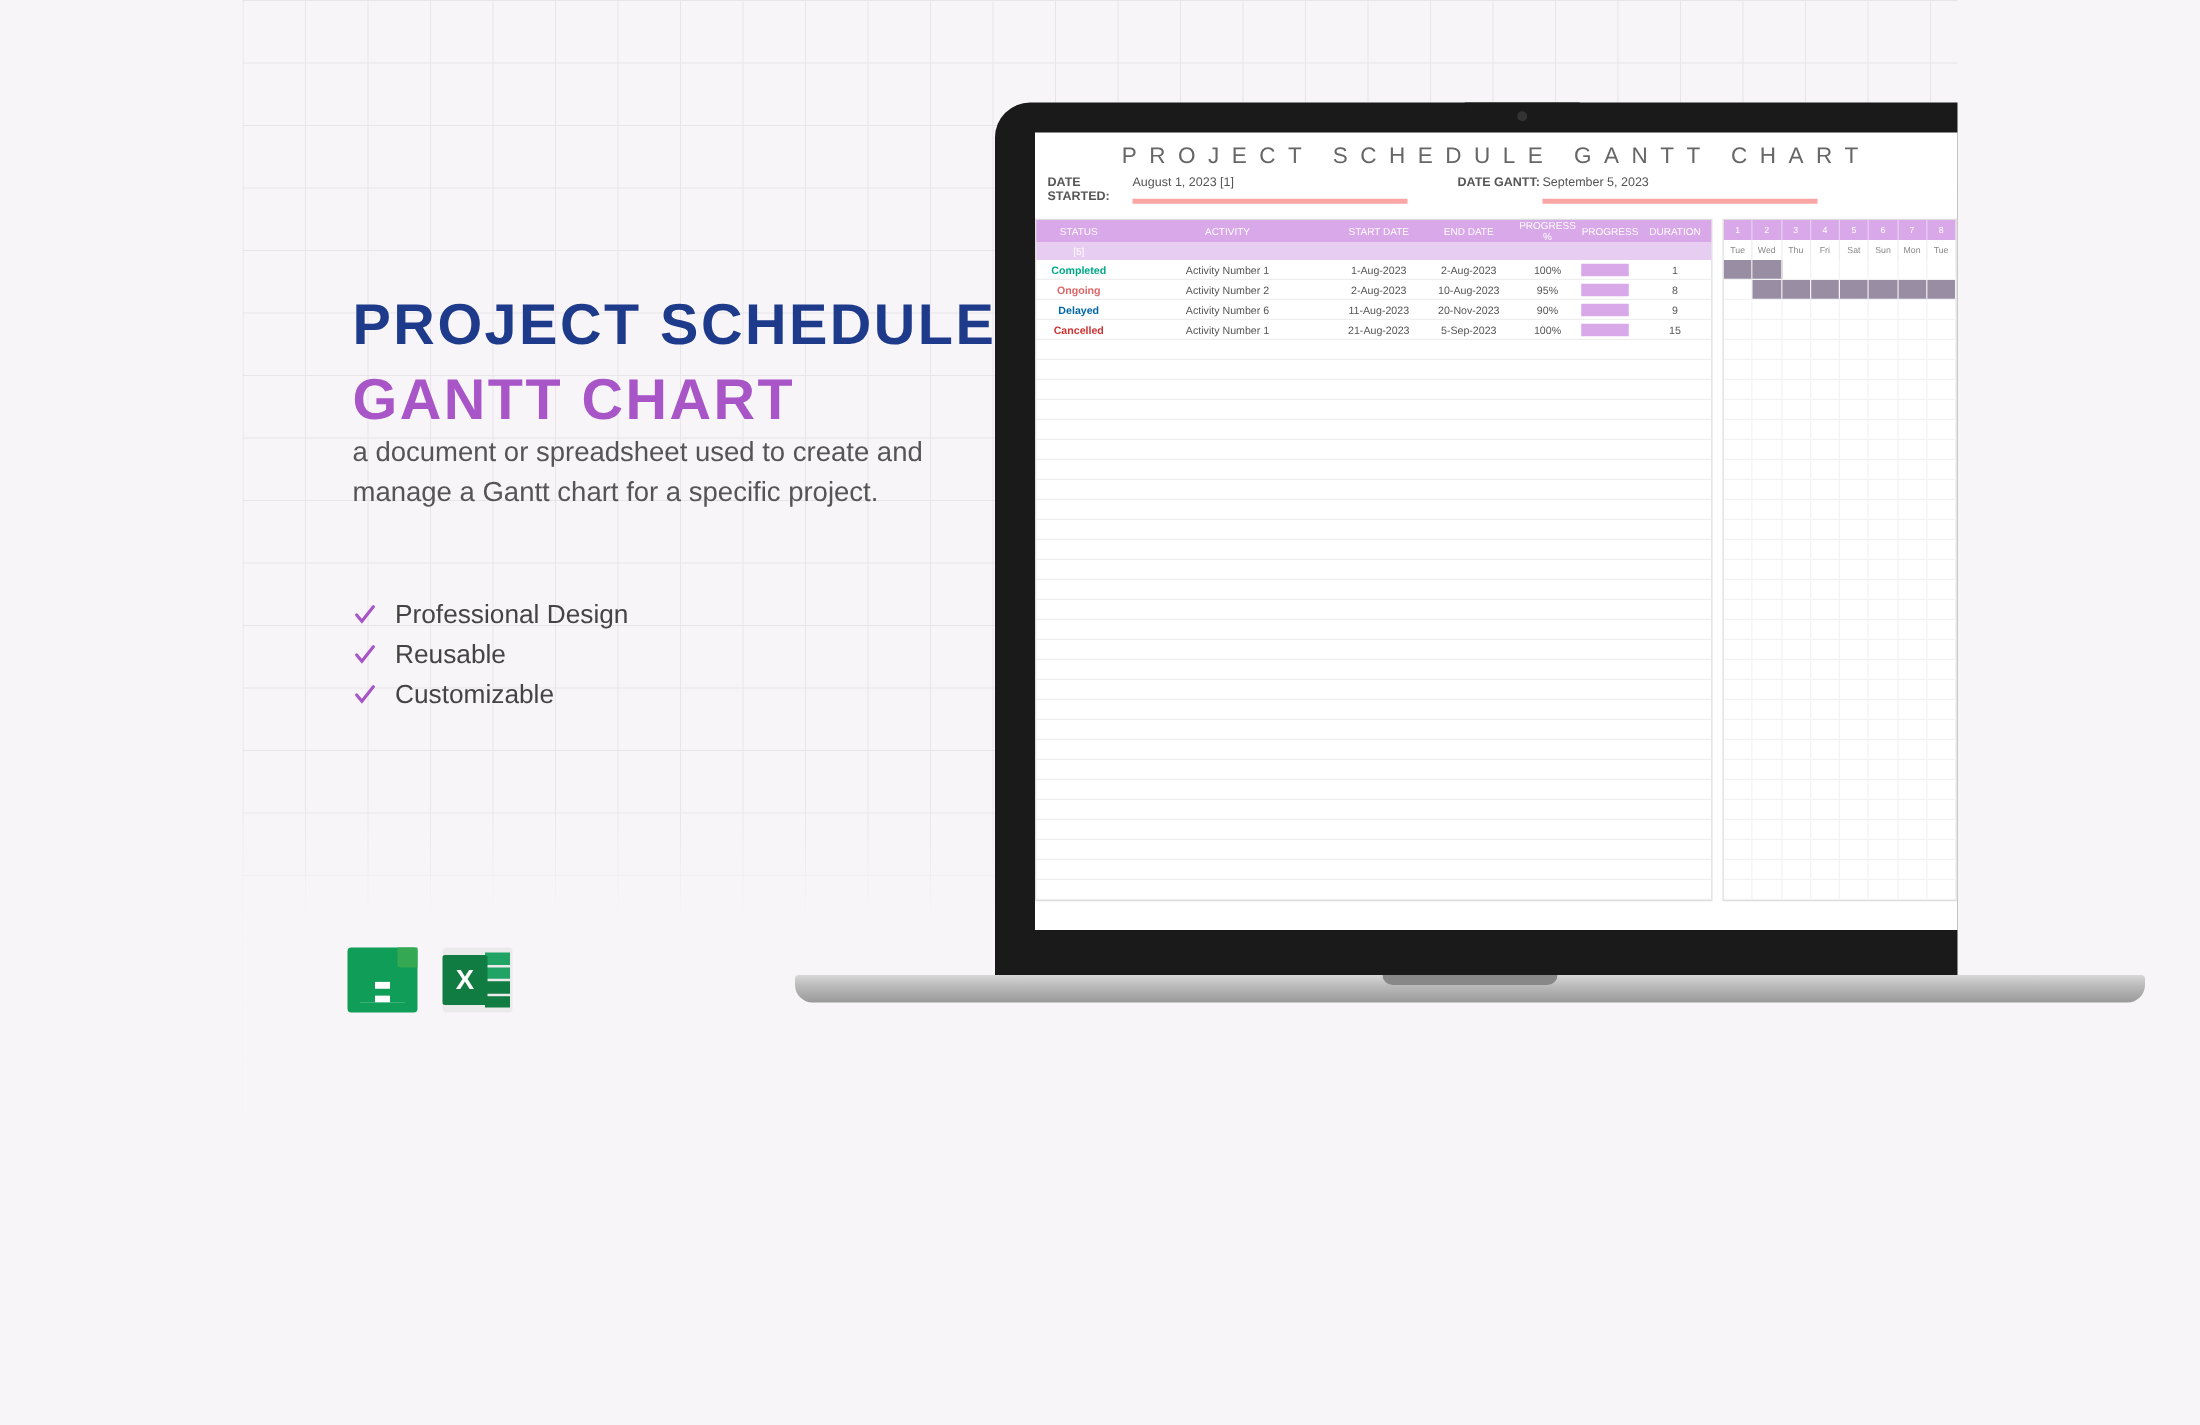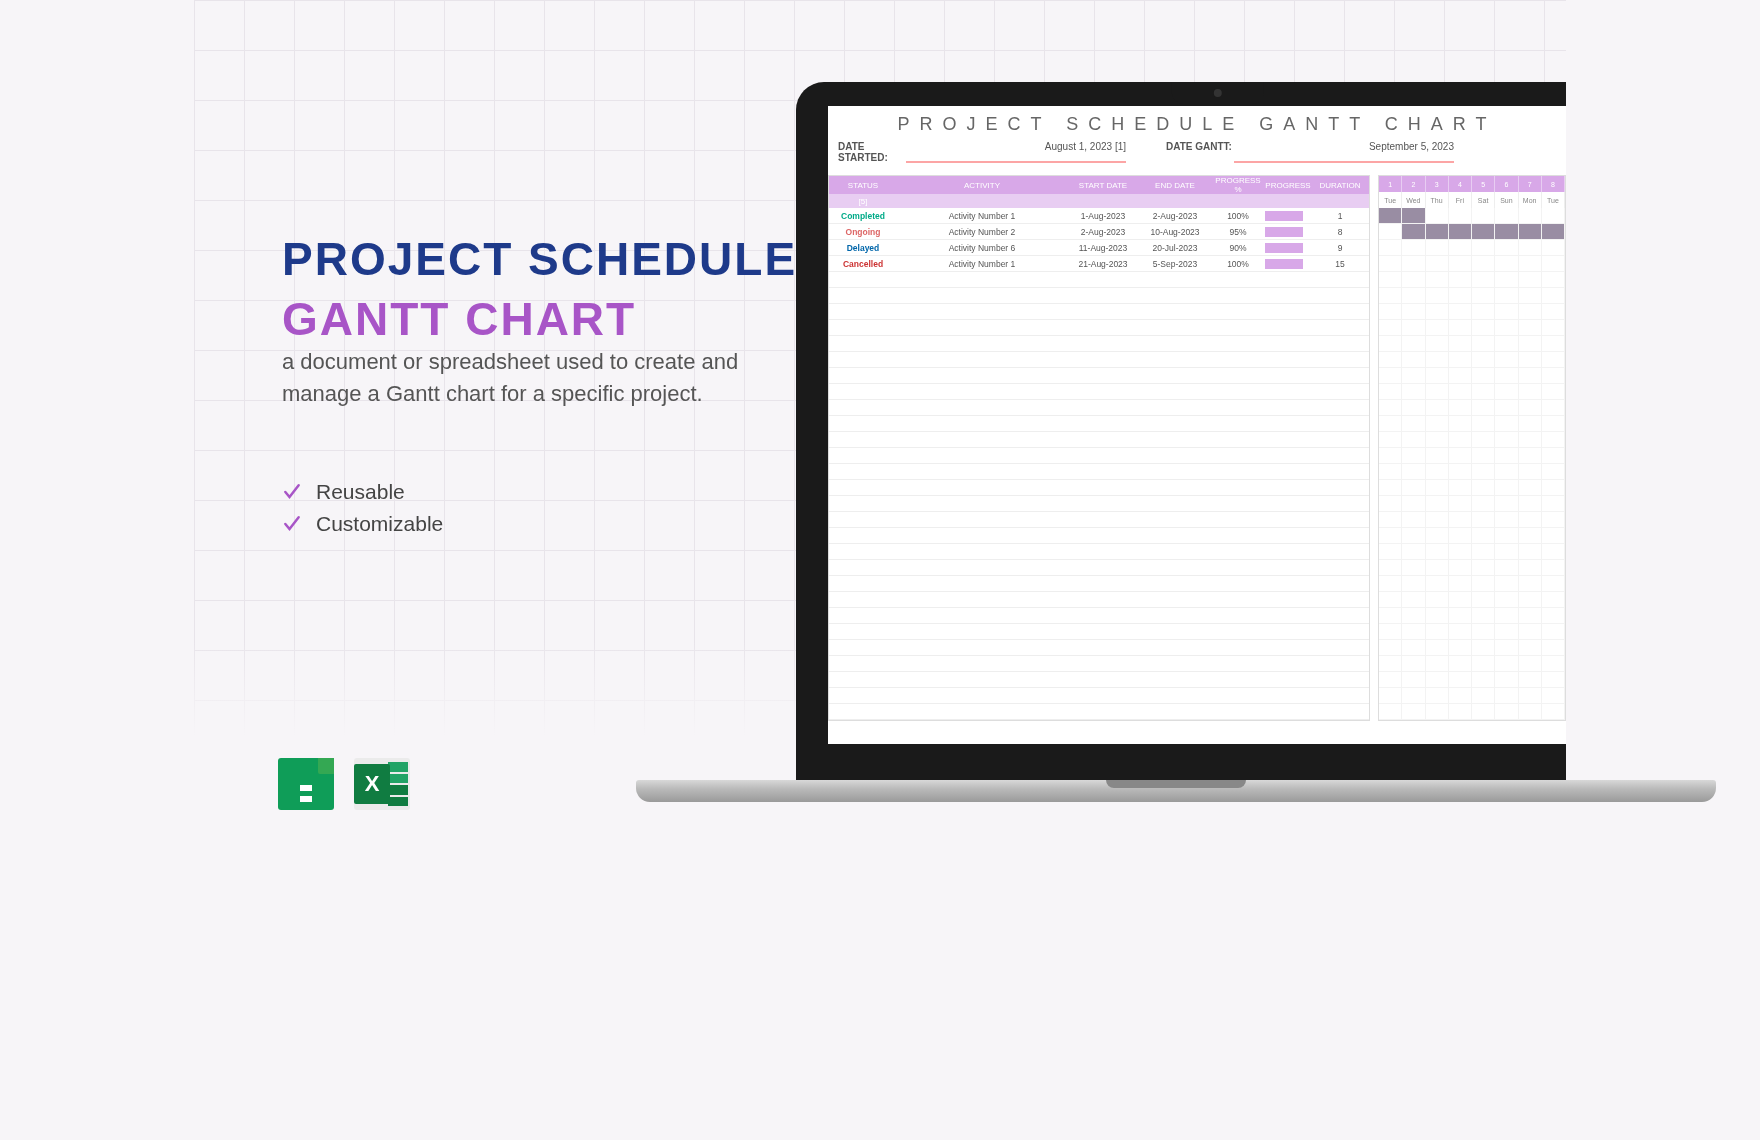--- a/index.html
+++ b/index.html
@@ -38,21 +38,21 @@
 .notch{position:absolute;top:0;left:50%;transform:translateX(-10%);width:92px;height:22px;background:#1a1a1a;border-radius:0 0 12px 12px;z-index:10;display:flex;align-items:center;justify-content:center}
 .notch::after{content:"";width:8px;height:8px;background:#333;border-radius:50%}
 .screen{position:absolute;top:24px;left:32px;right:0;bottom:38px;background:#fff;overflow:hidden}
 .laptop-base{position:absolute;bottom:0;left:-150px;right:-150px;height:22px;background:linear-gradient(180deg,#d8d8d8 0%,#bababa 40%,#9a9a9a 100%);border-radius:3px 3px 14px 14px}
 .laptop-lip{position:absolute;bottom:14px;left:50%;transform:translateX(-50%);width:140px;height:8px;background:#888;border-radius:0 0 10px 10px}
 
 
 .screen-title{text-align:center;font-size:18px;letter-spacing:10px;color:#666;font-weight:400;margin-top:8px;text-transform:uppercase}
 .meta-row{display:flex;padding:6px 10px;font-size:10px;color:#555}
 .meta-lbl{font-weight:bold;width:68px}
-.meta-val{width:220px;text-align:right;border-bottom:2px solid #fca5a5;margin-right:40px}
+.meta-val{width:220px;text-align:left;border-bottom:4px solid #fca5a5;margin-right:40px}
 .sheet{display:flex;margin-top:6px}
 .table-left{flex:0 0 540px;border:1px solid #ddd}
 .table-right{flex:1;margin-left:8px;border:1px solid #ddd;overflow:hidden}
 .th-row{display:flex;background:#d8a8e8;height:18px;font-size:8px;color:#fff;font-weight:normal;align-items:center;text-align:center}
 .th-row.sub{background:#e8cdf2;height:14px}
 .c-status{width:68px;text-align:center}
 .c-act{width:170px;text-align:center}
 .c-d{width:72px;text-align:center}
 .c-p{width:54px;text-align:center}
 .c-pr{width:46px;text-align:center}
@@ -80,20 +80,26 @@
 <div class="page">
   <div class="grid-bg"></div>
   <div class="grid-fade"></div>
   <div class="grid-cover"></div>
 
   <div class="left">
     <div class="title1">PROJECT SCHEDULE</div>
     <div class="title2">GANTT CHART</div>
     <div class="desc">a document or spreadsheet used to create and manage a Gantt chart for a specific project.</div>
     <div class="features">
+      <div class="featrow">
+        <svg class="check" viewBox="0 0 24 24">
+            <path d="M4 12l5 6L20 4" stroke="#a855c7" stroke-width="3" fill="none" stroke-linecap="round"></path>
+          </svg>
+        <span>Professional Design</span>
+      </div>
       <div class="featrow">
         <svg class="check" viewBox="0 0 24 24">
             <path d="M4 12l5 6L20 4" stroke="#a855c7" stroke-width="3" fill="none" stroke-linecap="round"></path>
           </svg>
         <span>Reusable</span>
       </div>
       <div class="featrow">
         <svg class="check" viewBox="0 0 24 24">
             <path d="M4 12l5 6L20 4" stroke="#a855c7" stroke-width="3" fill="none" stroke-linecap="round"></path>
           </svg>
@@ -164,21 +170,21 @@
                   <div class="c-p">95%</div>
                   <div class="c-pr">
                     <div class="prog-bar"></div>
                   </div>
                   <div class="c-du">8</div>
                 </div>
                 <div class="tr-row">
                   <div class="c-status st-delayed">Delayed</div>
                   <div class="c-act">Activity Number 6</div>
                   <div class="c-d">11-Aug-2023</div>
-                  <div class="c-d">20-Jul-2023</div>
+                  <div class="c-d">20-Nov-2023</div>
                   <div class="c-p">90%</div>
                   <div class="c-pr">
                     <div class="prog-bar"></div>
                   </div>
                   <div class="c-du">9</div>
                 </div>
                 <div class="tr-row">
                   <div class="c-status st-cancelled">Cancelled</div>
                   <div class="c-act">Activity Number 1</div>
                   <div class="c-d">21-Aug-2023</div>

